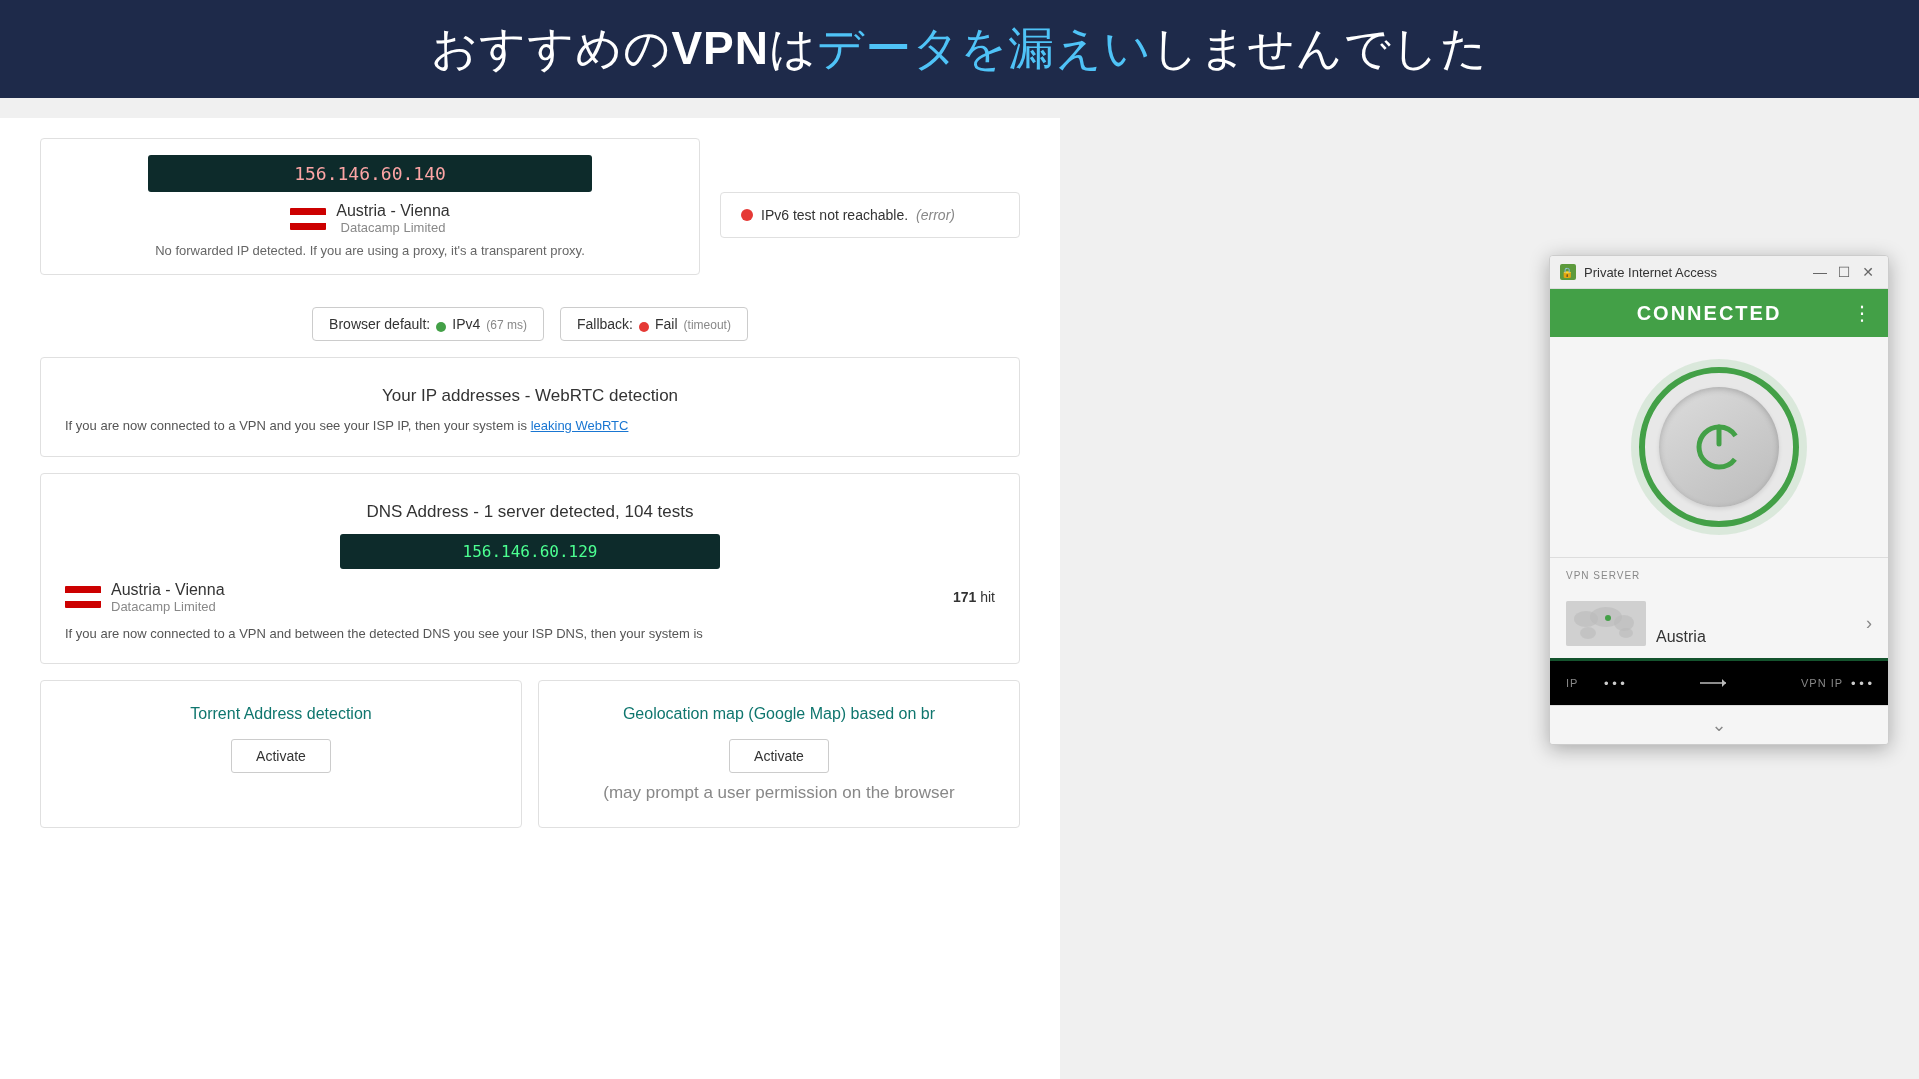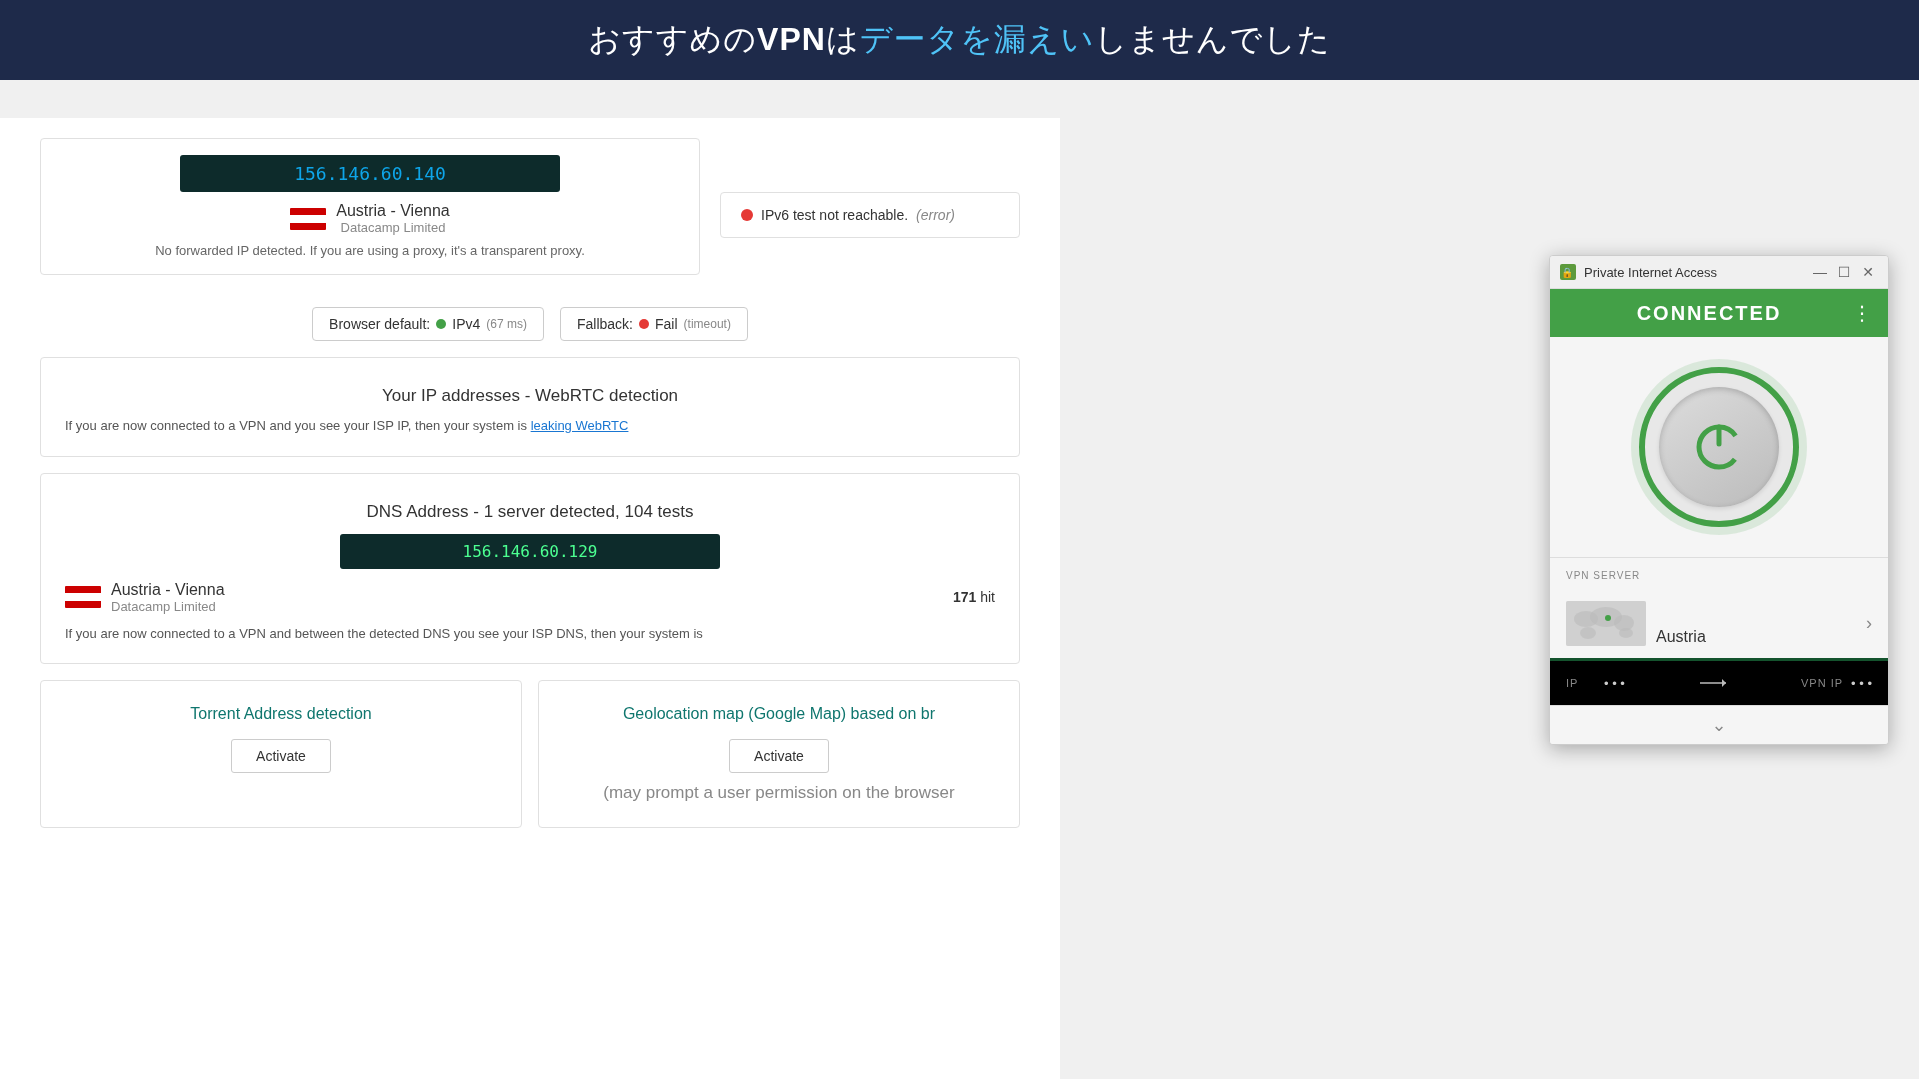--- a/index.html
+++ b/index.html
@@ -11,21 +11,21 @@
       overflow: hidden;
       position: relative;
     }
 
     
     .banner {
       background: #1e2a4a;
       color: white;
       text-align: center;
       padding: 18px 24px;
-      font-size: 32px;
+      font-size: 46px;
       font-weight: normal;
       letter-spacing: 1px;
     }
     .banner strong {
       font-weight: bold;
     }
     .banner .highlight {
       color: #4fc3f7;
     }
 
@@ -46,28 +46,28 @@
     .ip-section {
       border: 1px solid #e0e0e0;
       border-radius: 4px;
       padding: 16px;
       margin-bottom: 16px;
       background: white;
     }
 
     .ip-address-box {
       background: #0d2b2b;
-      color: #0ea5e9;
+      color: #fca5a5;
       text-align: center;
       padding: 8px 16px;
       font-size: 18px;
       font-family: monospace;
       border-radius: 3px;
       margin-bottom: 10px;
-      width: 380px;
+      width: 444px;
       margin-left: auto;
       margin-right: auto;
     }
 
     .location-row {
       display: flex;
       align-items: center;
       justify-content: center;
       gap: 10px;
       margin-bottom: 8px;
@@ -144,21 +144,21 @@
       gap: 16px;
       margin: 16px 0;
       font-size: 14px;
       color: #333;
     }
     .browser-box {
       border: 1px solid #ccc;
       border-radius: 4px;
       padding: 8px 16px;
       display: flex;
-      align-items: center;
+      align-items: flex-end;
       gap: 6px;
     }
     .dot-green {
       width: 10px;
       height: 10px;
       border-radius: 50%;
       background: #43a047;
       display: inline-block;
     }
     .dot-red-sm {

